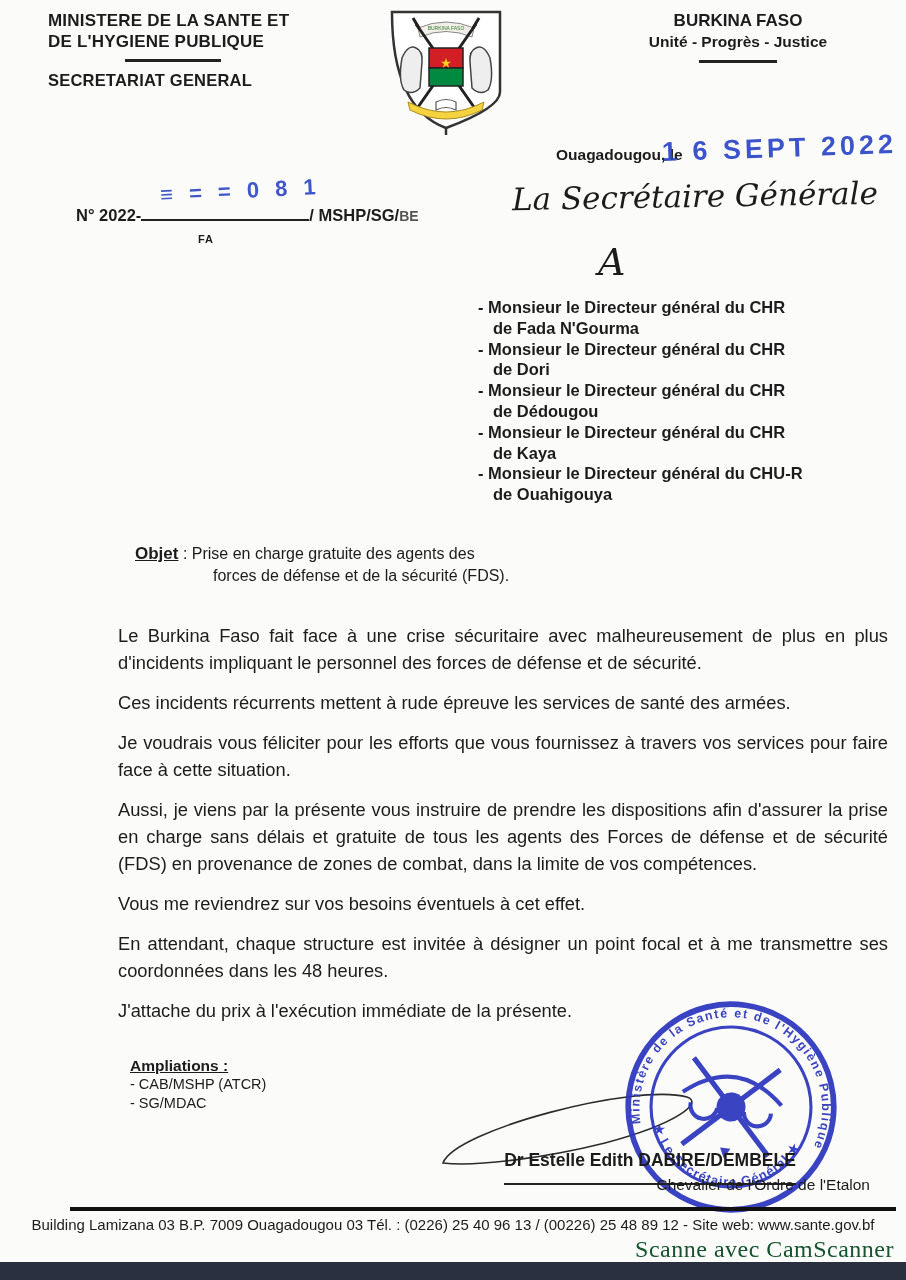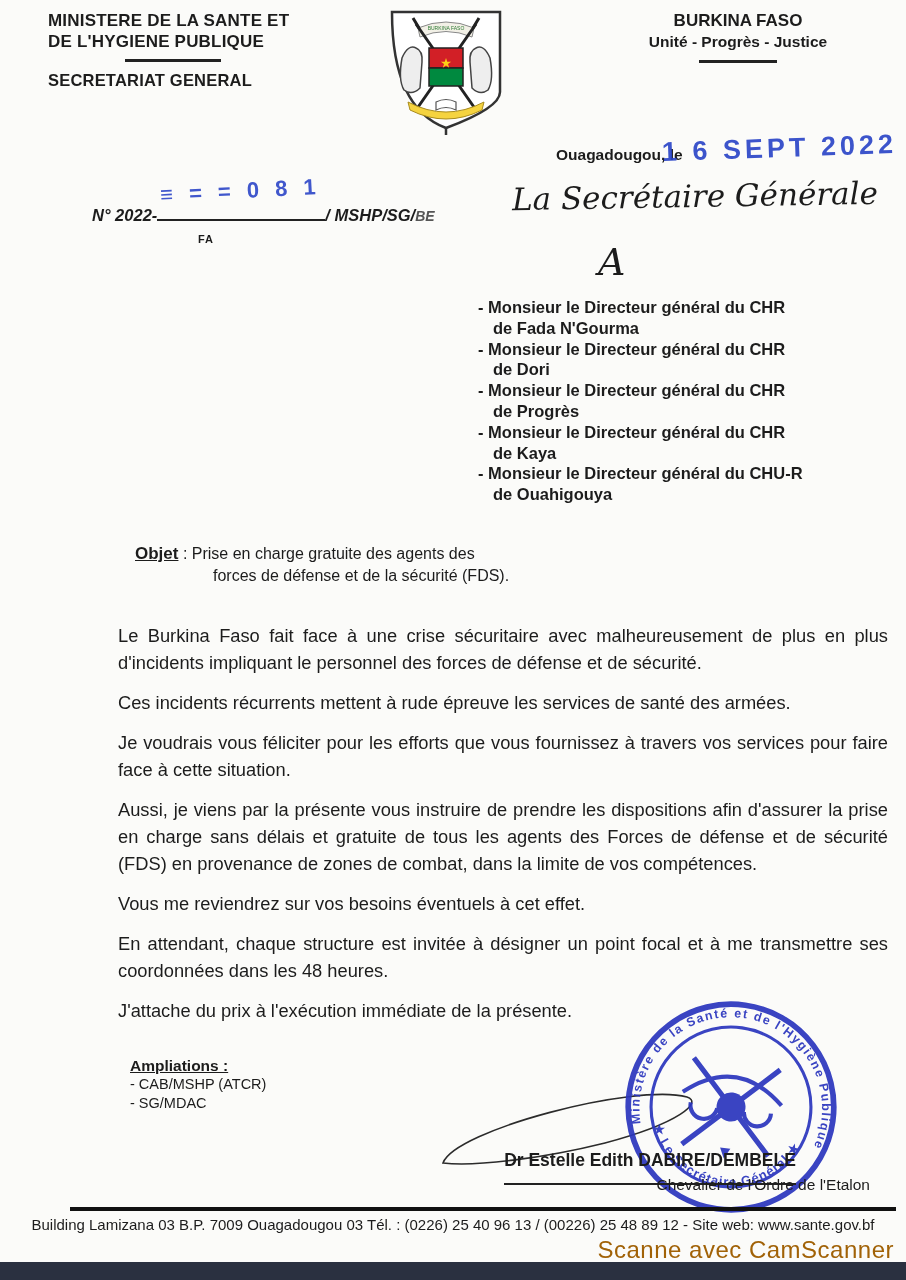--- a/index.html
+++ b/index.html
@@ -33,21 +33,21 @@
     color:#2c46c8;font-weight:bold;font-size:27px;letter-spacing:4px;
     transform:rotate(-2deg);white-space:nowrap;
     font-family:"Liberation Sans", sans-serif;
     opacity:.92;
   }
   
   .script{font-family:"DejaVu Serif", serif;font-style:italic;}
   .sg-title{position:absolute;left:512px;top:178px;font-size:31px;transform:rotate(-1deg);}
   .to-a{position:absolute;left:598px;top:240px;font-size:38px;}
   
-  .refline{position:absolute;left:92px;top:203px;font-size:16.5px;font-weight:bold;font-style:italic;white-space:nowrap;}
+  .refline{position:absolute;left:76px;top:203px;font-size:16.5px;font-weight:bold;white-space:nowrap;}
   .refline .blank{display:inline-block;width:168px;border-bottom:2px solid #222;height:16px;}
   .ref-stamp{
     position:absolute;left:160px;top:178px;color:#2c46c8;font-weight:bold;
     font-size:22px;letter-spacing:5px;transform:rotate(-3deg);opacity:.9;white-space:nowrap;
   }
   .ref-fa{position:absolute;left:198px;top:233px;font-size:11px;font-weight:bold;letter-spacing:1px;}
   .ref-be{font-size:14px;color:#555;}
   
   .recipients{position:absolute;left:478px;top:297px;width:400px;font-weight:bold;font-size:16.5px;line-height:20.8px;}
   .recipients .l2{padding-left:15px;}
@@ -70,22 +70,23 @@
   .sig-name span{border-bottom:2.5px solid #222;padding-bottom:13px;}
   .sig-title{position:absolute;left:430px;top:1176px;width:440px;text-align:right;font-size:15.5px;}
   .stamp{position:absolute;left:622px;top:998px;width:218px;height:218px;transform:rotate(8deg);opacity:.92;}
   
   .foot-rule{position:absolute;left:70px;top:1207px;width:826px;height:3.5px;background:#111;}
   .footer{
     position:absolute;left:0;top:1216px;width:906px;text-align:center;
     font-size:15px;letter-spacing:0;white-space:nowrap;
   }
   .camscanner{
-    position:absolute;right:12px;top:1236px;font-size:24px;color:#a16207;
+    position:absolute;right:12px;top:1236px;font-size:24px;color:#14532d;
     letter-spacing:.5px;
+    font-family:Liberation Serif, serif;
   }
   .bottom-bar{position:absolute;left:0;top:1262px;width:906px;height:18px;background:#2a3040;}
 </style>
 </head>
 <body>
 
 <div class="page">
 
   <div class="hdr-left">
     <div>MINISTERE DE LA SANTE ET</div>
@@ -136,21 +137,21 @@
     <div>
       <div class="l1">- Monsieur le Directeur général du CHR</div>
       <div class="l2">de  Fada N'Gourma</div>
     </div>
     <div>
       <div class="l1">- Monsieur le Directeur général du CHR</div>
       <div class="l2">de Dori</div>
     </div>
     <div>
       <div class="l1">- Monsieur le Directeur général du CHR</div>
-      <div class="l2">de Progrès</div>
+      <div class="l2">de Dédougou</div>
     </div>
     <div>
       <div class="l1">- Monsieur le Directeur général du CHR</div>
       <div class="l2">de Kaya</div>
     </div>
     <div>
       <div class="l1">- Monsieur le Directeur général du CHU-R</div>
       <div class="l2">de Ouahigouya</div>
     </div>
   </div>

